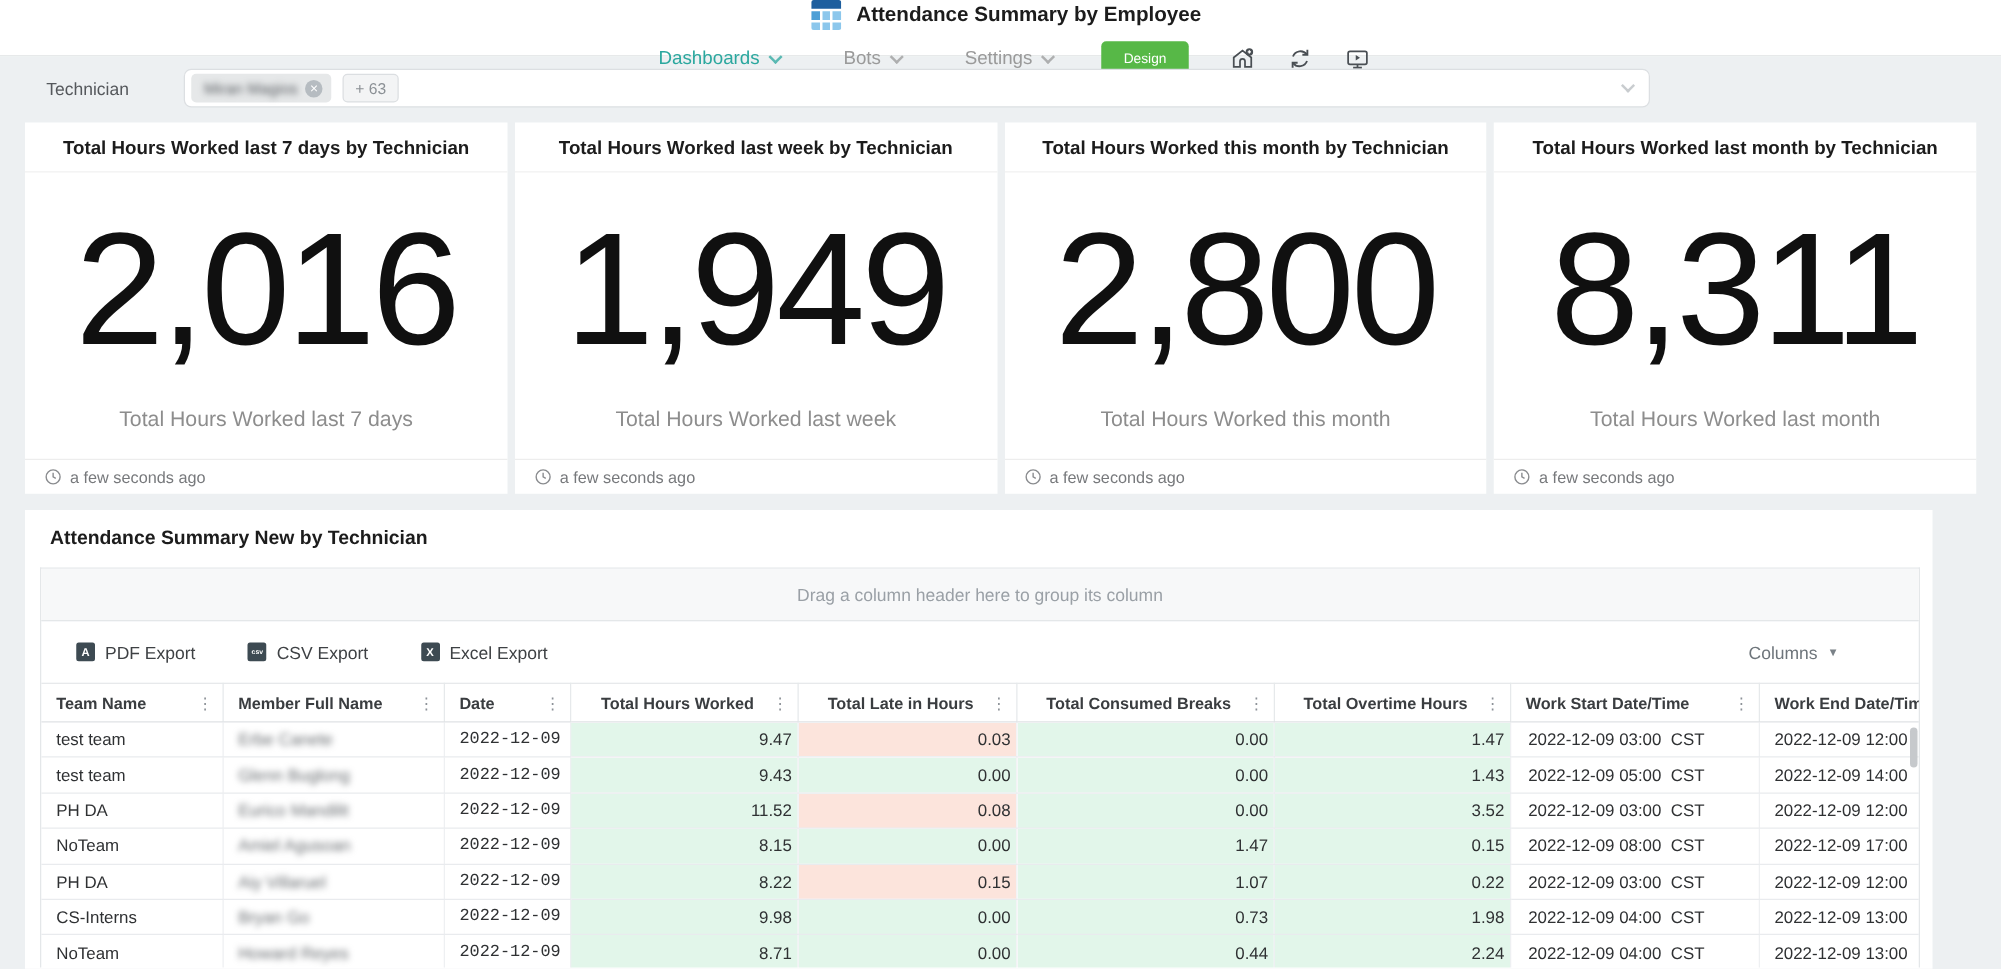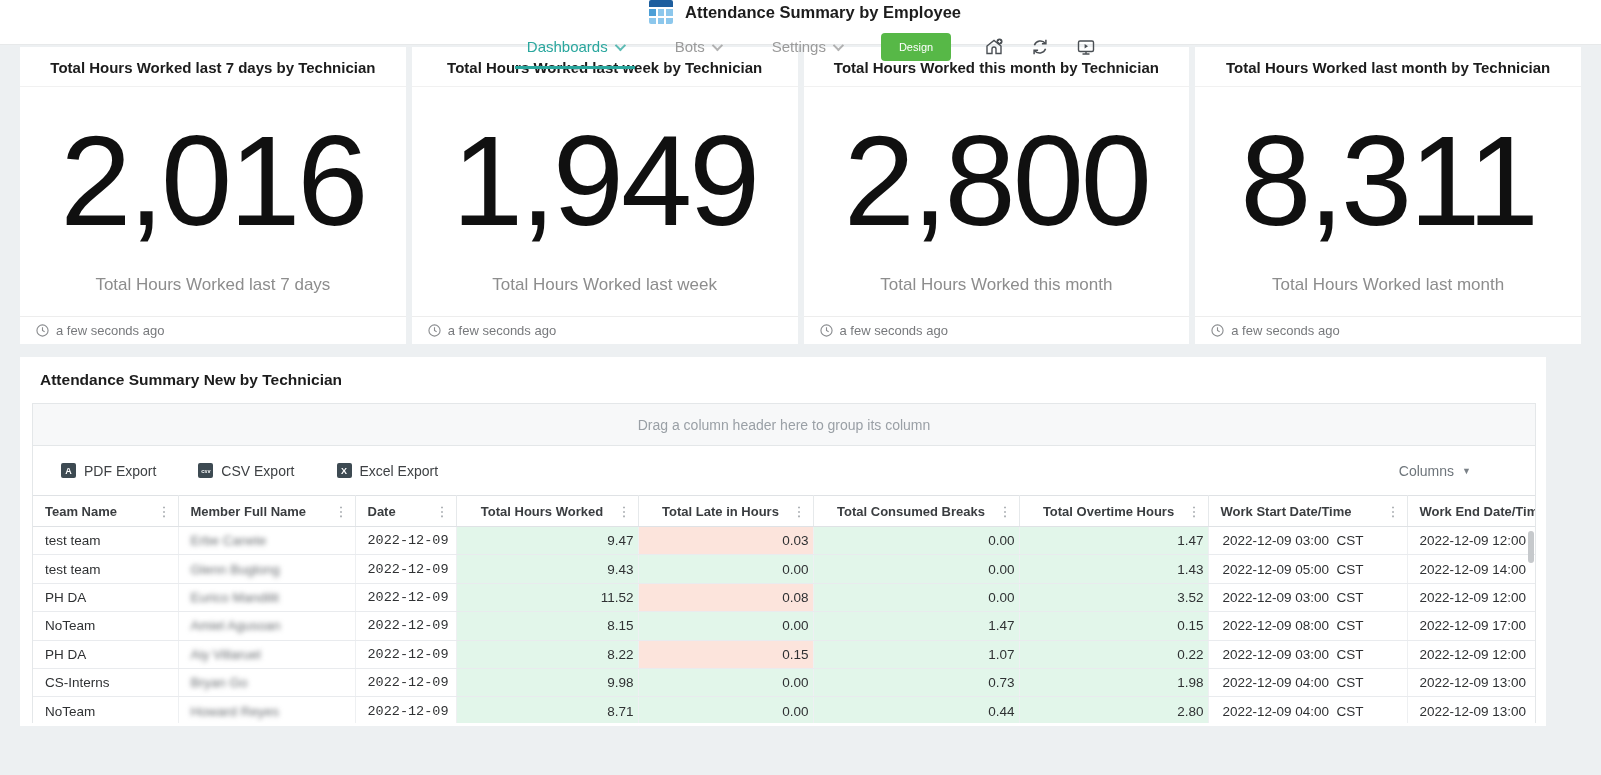--- a/index.html
+++ b/index.html
@@ -150,20 +150,31 @@
       <span class="icon-btn">
         <svg width="20" height="20" viewBox="0 0 20 20" fill="none" stroke="#4a4f54" stroke-width="1.4">
           <rect x="2.5" y="4" width="15" height="10.5" rx="1.5"></rect>
           <path d="M8.6 7 L12 9.2 L8.6 11.4 Z" fill="#4a4f54" stroke="none"></path>
           <path d="M10 14.5 V17 M6.5 17 H13.5"></path>
         </svg>
       </span>
     </nav>
   </header>
 
+  <div class="filter-row">
+    <span class="filter-label">Technician</span>
+    <div class="filter-input">
+      <span class="tag">
+        <span class="tag-text">Miran Magios</span>
+        <span class="tag-x">×</span>
+      </span>
+      <span class="more-chip">+ 63</span>
+      <i class="chev input-chev"></i>
+    </div>
+  </div>
 
   <div class="cards">
     <div class="card">
       <div class="card-title">Total Hours Worked last 7 days by Technician</div>
       <div class="card-value">2,016</div>
       <div class="card-sub">Total Hours Worked last 7 days</div>
       <div class="card-foot">
         <svg width="13" height="13" viewBox="0 0 14 14" fill="none" stroke="#8a8c8f" stroke-width="1.2">
             <circle cx="7" cy="7" r="6"></circle>
             <path d="M7 3.5 V7 L9.3 8.3"></path>
@@ -326,21 +337,21 @@
     <td class="c-start">2022-12-09 04:00  CST</td>
     <td class="c-end">2022-12-09 13:00</td>
   </tr>
               <tr>
     <td class="c-team">NoTeam</td>
     <td class="c-member"><span>Howard Reyes</span></td>
     <td class="c-date">2022-12-09</td>
     <td class="num bg-green">8.71</td>
     <td class="num bg-green">0.00</td>
     <td class="num bg-green">0.44</td>
-    <td class="num bg-green">2.80</td>
+    <td class="num bg-green">2.24</td>
     <td class="c-start">2022-12-09 04:00  CST</td>
     <td class="c-end">2022-12-09 13:00</td>
   </tr>
             </tbody>
         </table>
         <div class="vscroll">
           <div class="thumb"></div>
         </div>
       </div>
     </div>

